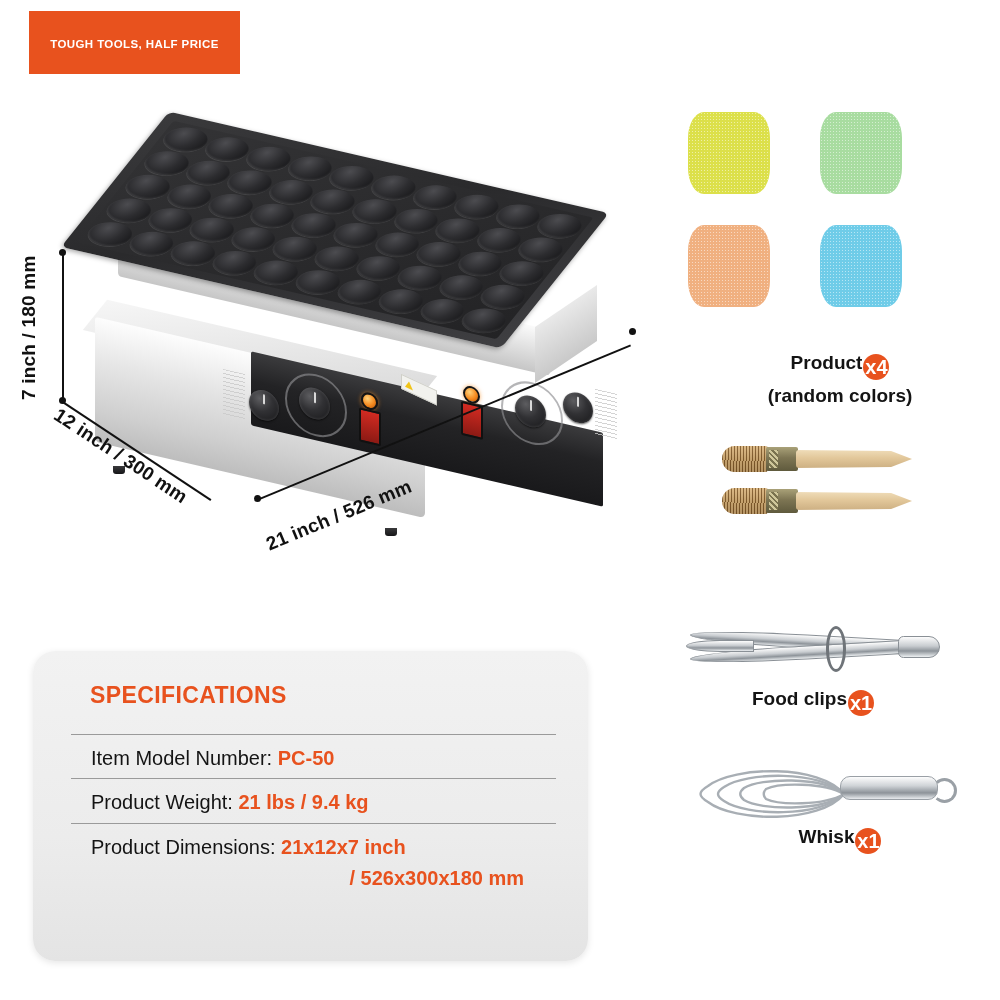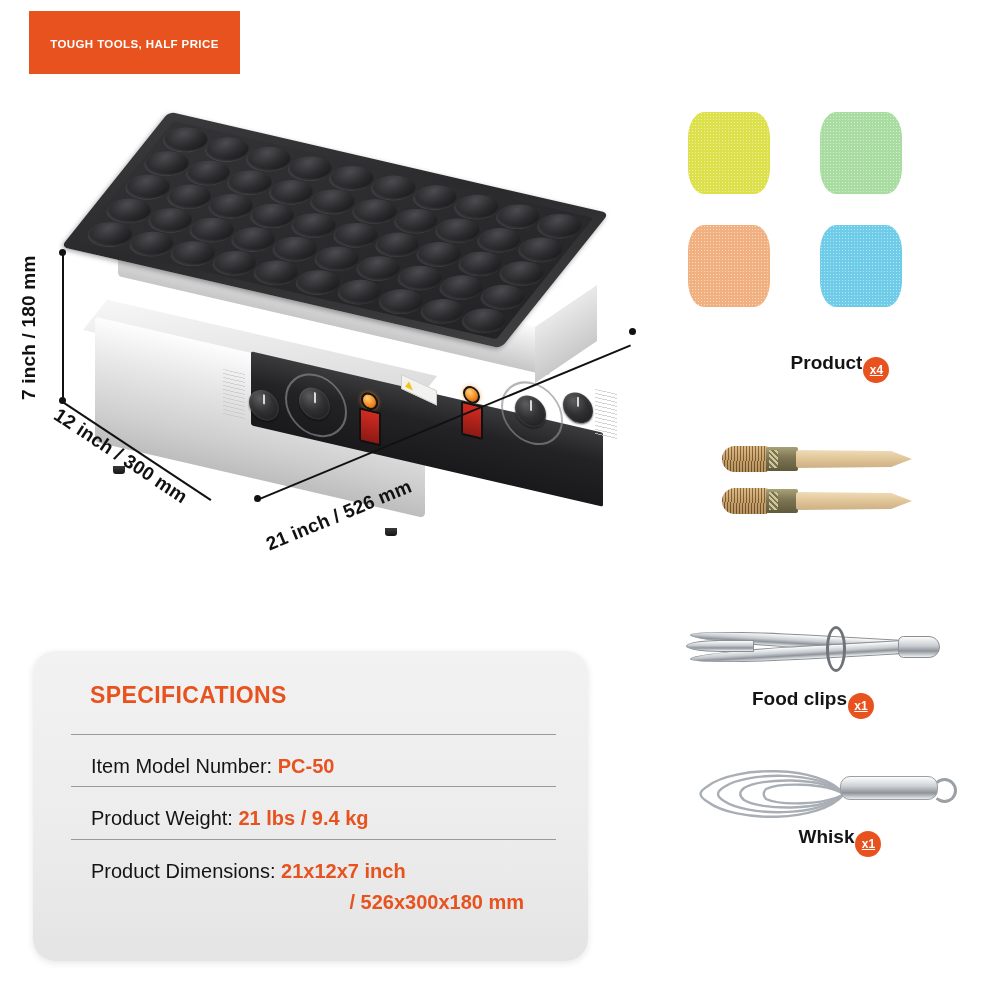--- a/index.html
+++ b/index.html
@@ -244,21 +244,21 @@
     letter-spacing: .4px;
   }
   .spec-list {
     position: absolute;
     left: 38px; top: 83px;
     width: 485px;
   }
   .spec-row {
     position: relative;
     border-top: 1px solid #9a9a9a;
-    padding: 19px 0 8px 20px;
+    padding: 11px 0 8px 20px;
     font-size: 20px;
     line-height: 1.22;
     color: #141414;
   }
   .spec-row .val {
     color: #E8521E;
     font-weight: bold;
   }
   .spec-row .lbl { font-weight: normal; }
   .spec-sub {
@@ -287,25 +287,24 @@
     font-weight: bold;
   }
   .qty {
     display: inline-block;
     background: #E8521E;
     color: #fff;
     border-radius: 50%;
     width: 26px; height: 26px;
     line-height: 26px;
     text-align: center;
-    font-size: 12px;
+    font-size: 20px;
     font-weight: bold;
     vertical-align: -5px;
     margin-left: 1px;
-    text-decoration: underline;
   }
 
   
   .sponge {
     position: absolute;
     width: 82px; height: 82px;
     border-radius: 16px / 26px;
     clip-path: polygon(0% 4%, 12% 0%, 88% 0%, 100% 4%, 100% 96%, 88% 100%, 12% 100%, 0% 96%);
   }
   .sponge::after {
@@ -523,20 +522,21 @@
   </div>
 
   <div class="acc" style="left:688px; top:112px; width:250px; height:225px;">
     <div class="sponge" id="sponge0" style="left: 0px; top: 0px; background: rgb(220, 224, 74);"></div>
     <div class="sponge" id="sponge1" style="left: 132px; top: 0px; background: rgb(168, 220, 160);"></div>
     <div class="sponge" id="sponge2" style="left: 0px; top: 113px; background: rgb(240, 176, 128);"></div>
     <div class="sponge" id="sponge3" style="left: 132px; top: 113px; background: rgb(111, 204, 232);"></div>
   </div>
   <div class="acc-caption" style="left:690px; top:352px;">
     <span>Product</span><span class="qty">x4</span>
+    <span class="sub">(random colors)</span>
   </div>
 
   <div class="acc" style="left:722px; top:446px; width:220px; height:90px;">
     <div class="brush" style="left:0px; top:0px; width:192px; height:28px;">
       <div class="bristles"></div>
       <div class="ferrule"></div>
       <div class="handle"></div>
     </div>
     <div class="brush" style="left:0px; top:42px; width:192px; height:28px;">
       <div class="bristles"></div>

